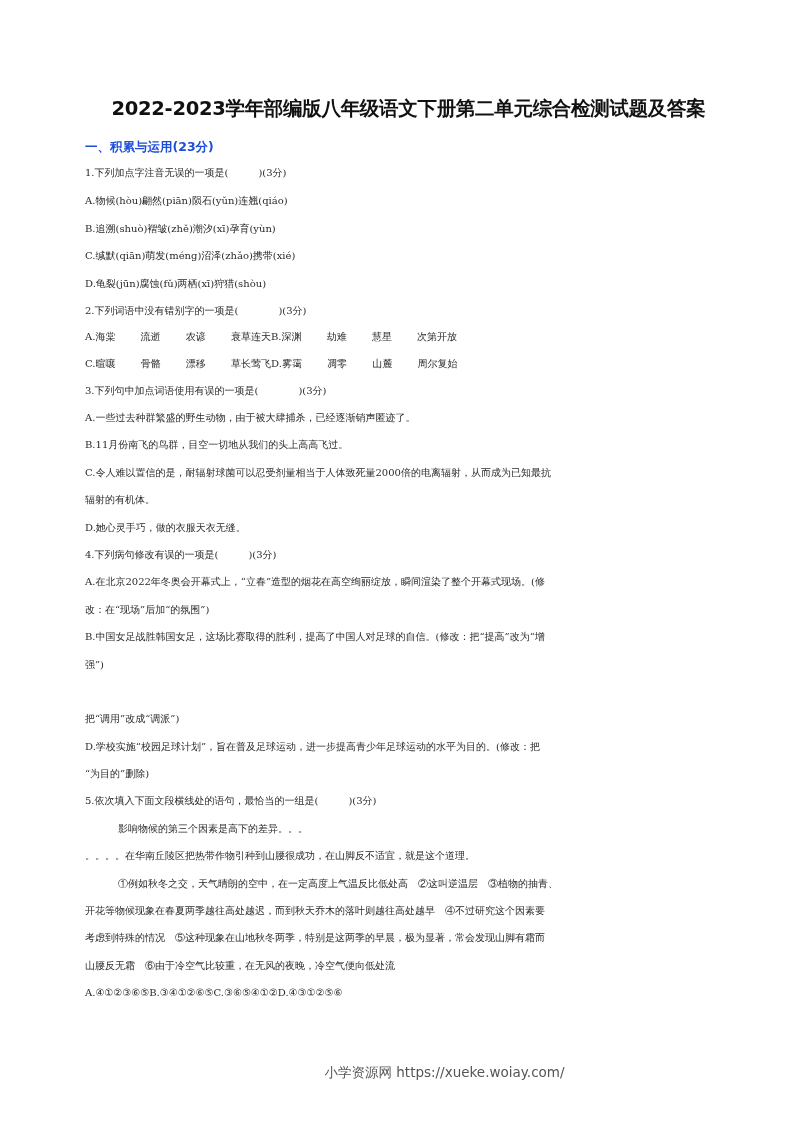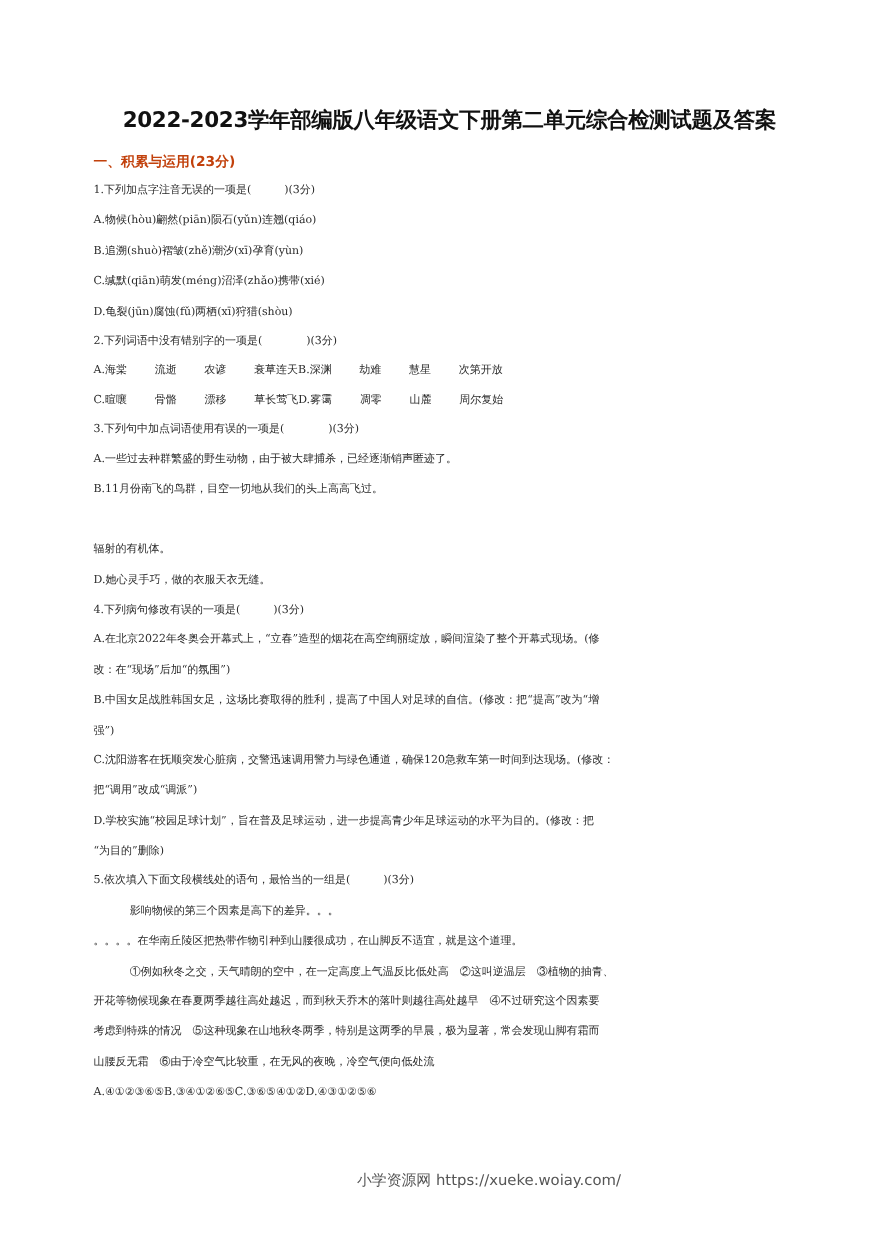--- a/index.html
+++ b/index.html
@@ -3,21 +3,21 @@
 <meta charset="utf-8">
 <style>
   html, body { margin:0; padding:0; background:#fff; }
   body { width:793px; height:1122px; position:relative; overflow:hidden;
          font-family:"DejaVu Serif","Liberation Serif",serif; color:#222; }
   .page { position:absolute; left:12px; top:0; width:793px; height:1122px; }
   .title { position:absolute; left:0; width:793px; top:95px; text-align:center;
            font-family:"DejaVu Sans","Liberation Sans",sans-serif; font-weight:bold;
            font-size:19.5px; letter-spacing:-0.3px; color:#111; }
   .section { position:absolute; left:73px; top:139px; font-size:12.5px; font-weight:bold;
-             font-family:"DejaVu Sans","Liberation Sans",sans-serif; color:#c2410c; }
+             font-family:"DejaVu Sans","Liberation Sans",sans-serif; color:#1d4ed8; }
   .line { position:absolute; left:73px; font-size:10px; white-space:nowrap; color:#2a2a2a; line-height:16px; }
   .indent { left:106px;text-align:right; }
   .gap { display:inline-block; }
   .footer { position:absolute; left:0; width:793px; top:1064px; text-align:center;
             font-family:"DejaVu Sans","Liberation Sans",sans-serif; font-size:13.5px; color:#555;padding-left:36px; }
 </style>
 </head>
 <body>
 
 <div class="page">
@@ -46,29 +46,29 @@
     <span>漂移</span><span class="gap" style="width:22px"></span>
     <span>草长莺飞D.雾霭</span><span class="gap" style="width:22px"></span>
     <span>凋零</span><span class="gap" style="width:22px"></span>
     <span>山麓</span><span class="gap" style="width:22px"></span>
     <span>周尔复始</span>
   </div>
 
   <div class="line" style="top:383px">3.下列句中加点词语使用有误的一项是(　　　　)(3分)</div>
   <div class="line" style="top:410px">A.一些过去种群繁盛的野生动物，由于被大肆捕杀，已经逐渐销声匿迹了。</div>
   <div class="line" style="top:437px">B.11月份南飞的鸟群，目空一切地从我们的头上高高飞过。</div>
+  <div class="line" style="top:465px">C.令人难以置信的是，耐辐射球菌可以忍受剂量相当于人体致死量2000倍的电离辐射，从而成为已知最抗</div>
   <div class="line" style="top:492px">辐射的有机体。</div>
   <div class="line" style="top:520px">D.她心灵手巧，做的衣服天衣无缝。</div>
 
   <div class="line" style="top:547px">4.下列病句修改有误的一项是(　　　)(3分)</div>
   <div class="line" style="top:574px">A.在北京2022年冬奥会开幕式上，“立春”造型的烟花在高空绚丽绽放，瞬间渲染了整个开幕式现场。(修</div>
   <div class="line" style="top:602px">改：在“现场”后加“的氛围”)</div>
   <div class="line" style="top:629px">B.中国女足战胜韩国女足，这场比赛取得的胜利，提高了中国人对足球的自信。(修改：把“提高”改为“增</div>
   <div class="line" style="top:657px">强”)</div>
-  <div class="line" style="top:684px">C.沈阳游客在抚顺突发心脏病，交警迅速调用警力与绿色通道，确保120急救车第一时间到达现场。(修改：</div>
   <div class="line" style="top:711px">把“调用”改成“调派”)</div>
   <div class="line" style="top:739px">D.学校实施“校园足球计划”，旨在普及足球运动，进一步提高青少年足球运动的水平为目的。(修改：把</div>
   <div class="line" style="top:766px">“为目的”删除)</div>
 
   <div class="line" style="top:793px">5.依次填入下面文段横线处的语句，最恰当的一组是(　　　)(3分)</div>
   <div class="line indent" style="top:821px">影响物候的第三个因素是高下的差异。。。</div>
   <div class="line" style="top:848px">。。。。在华南丘陵区把热带作物引种到山腰很成功，在山脚反不适宜，就是这个道理。</div>
   <div class="line" style="top:903px">开花等物候现象在春夏两季越往高处越迟，而到秋天乔木的落叶则越往高处越早　④不过研究这个因素要</div>
   <div class="line indent" style="top:876px">①例如秋冬之交，天气晴朗的空中，在一定高度上气温反比低处高　②这叫逆温层　③植物的抽青、</div>
   <div class="line" style="top:930px">考虑到特殊的情况　⑤这种现象在山地秋冬两季，特别是这两季的早晨，极为显著，常会发现山脚有霜而</div>

